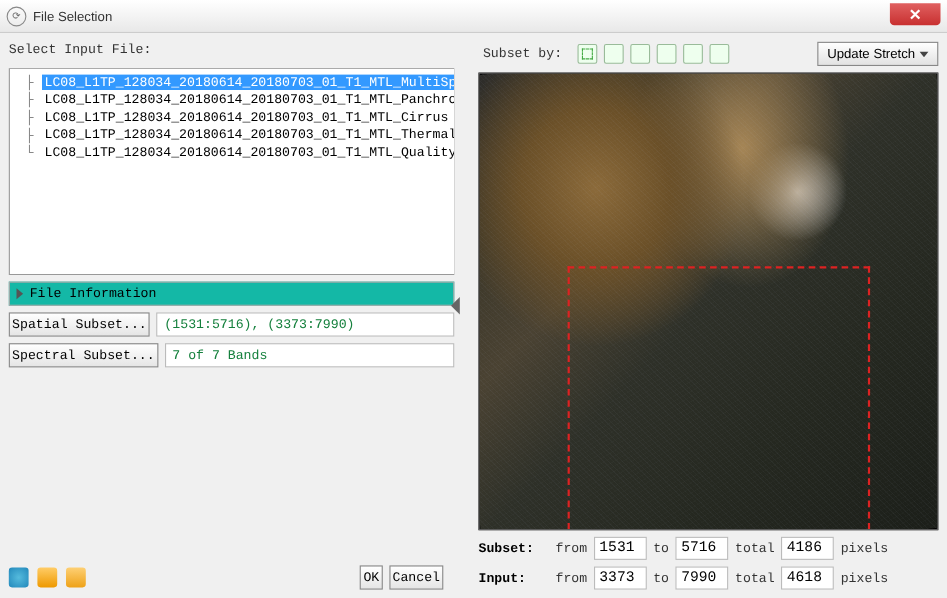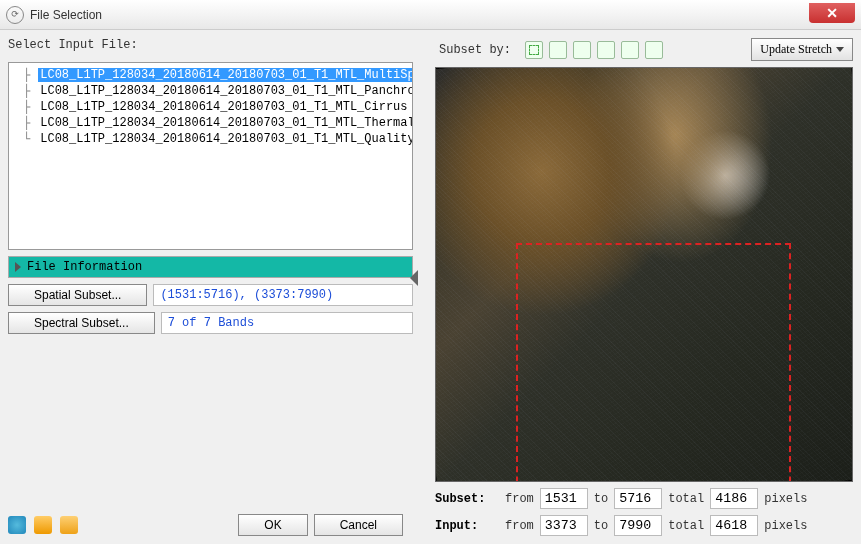--- a/index.html
+++ b/index.html
@@ -22,37 +22,37 @@
 .tree-item .joint { color: #888; font-family: monospace; font-size: 12px; width: 12px; }
 .tree-item .ficon { width: 14px; height: 12px; display: inline-block; }
 .ficon.ms { background: linear-gradient(45deg,#4a7,#58c); }
 .ficon.bw { background: linear-gradient(#ddd,#999); }
 .file-label { padding: 0 2px; }
 
 .file-info { background: #14b8a6; border: 1px solid #aaa; height: 22px; display: flex; align-items: center; padding: 0 6px; gap: 6px; }
 .file-info .arrow { display: inline-block; width: 0; height: 0; border-top: 5px solid transparent; border-bottom: 5px solid transparent; border-left: 6px solid #555; }
 
 .row { display: flex; align-items: center; gap: 6px; }
-.btn { background: linear-gradient(#fff,#e5e5e5); border: 1px solid #888; padding: 3px 25px; font-family: Liberation Sans, sans-serif; font-size: 12px; cursor: pointer; }
+.btn { background: linear-gradient(#fff,#e5e5e5); border: 1px solid #888; padding: 3px 2px; font-family: Liberation Mono, monospace; font-size: 12px; cursor: pointer; }
 .btn.small { min-width: 125px; text-align: left; }
-.textbox { background: #fff; border: 1px solid #bbb; padding: 3px 6px; flex: 1; font-family: "Courier New", monospace; font-size: 12px; color: #1d4ed8; }
+.textbox { background: #fff; border: 1px solid #bbb; padding: 3px 6px; flex: 1; font-family: "Courier New", monospace; font-size: 12px; color: #15803d; }
 
 .bottom-left { margin-top: auto; display: flex; align-items: center; gap: 10px; }
 .bottom-icons { display: flex; gap: 8px; }
 .bottom-icons .bicon { width: 18px; height: 18px; border-radius: 3px; }
 .bi-help { background: radial-gradient(circle,#5bd,#28b); border-radius: 50%; }
 .bi-folder { background: linear-gradient(#fc6,#e90); }
 .bi-folder2 { background: linear-gradient(#fc6,#e90); opacity: 0.9; }
 .okcancel { margin-left: auto; display: flex; gap: 6px; padding-right: 10px; }
 
 .subset-row { display: flex; align-items: center; gap: 6px; }
 .toolbar-icons { display: flex; gap: 6px; margin-left: 4px; }
 .ticon { width: 18px; height: 18px; border: 1px solid #9b9; border-radius: 2px; background: #efe; position: relative; }
 .ticon .inner { position: absolute; inset: 3px; border: 1px dashed #4a4; }
-.update-btn { margin-left: auto; display: flex; align-items: center; gap: 4px; background: linear-gradient(#fff,#e2e2e2); border: 1px solid #888; padding: 3px 8px; font-family: Liberation Serif, serif; font-size: 12px; cursor: pointer; }
+.update-btn { margin-left: auto; display: flex; align-items: center; gap: 4px; background: linear-gradient(#fff,#e2e2e2); border: 1px solid #888; padding: 3px 8px; font-family: Liberation Sans, sans-serif; font-size: 12px; cursor: pointer; }
 .update-btn .caret { display: inline-block; width: 0; height: 0; border-left: 4px solid transparent; border-right: 4px solid transparent; border-top: 5px solid #444; }
 
 .preview { flex: 1; background: #000; border: 1px solid #666; position: relative; overflow: hidden; }
 .sat-img { position: absolute; left: 10px; top: 10px; right: 10px; bottom: 10px; background:
   radial-gradient(ellipse at 30% 25%, #8b6a3a 0%, #6b5028 15%, transparent 30%),
   radial-gradient(ellipse at 60% 20%, #a58555 0%, transparent 25%),
   radial-gradient(ellipse at 70% 30%, #ccc 0%, transparent 10%),
   linear-gradient(140deg, #2a2a2a 0%, #3a3628 20%, #4a4232 35%, #2e3028 50%, #252820 70%, #1a1d18 100%);
   transform: rotate(-6deg) scale(1.15);
 }

